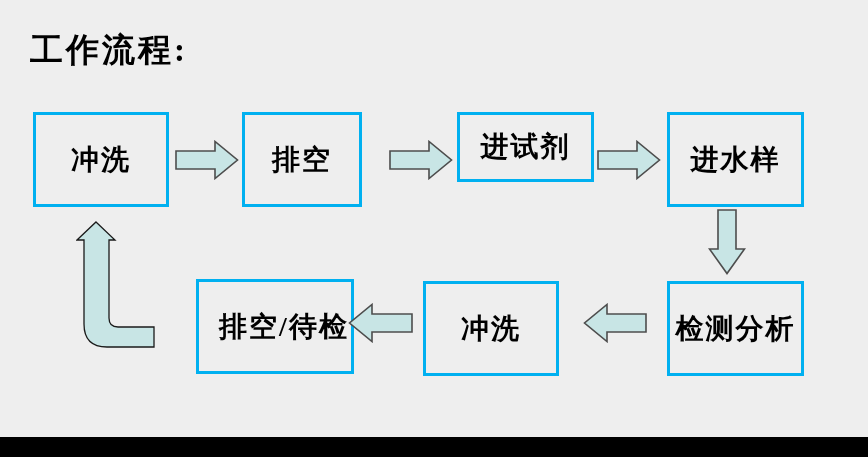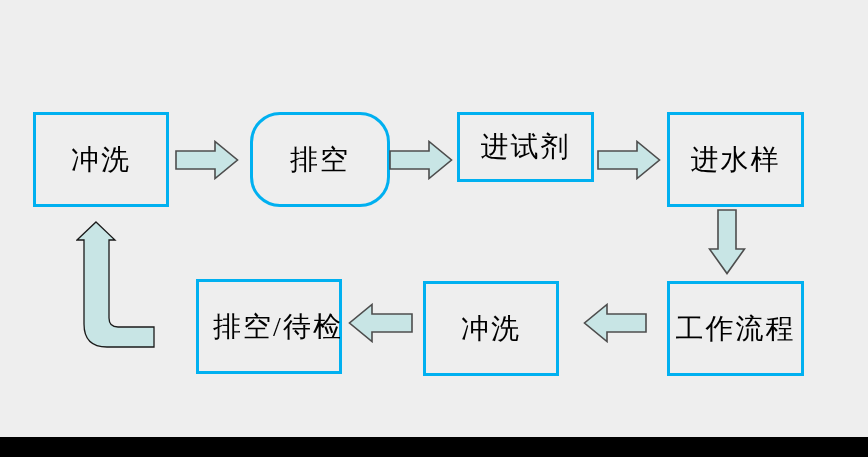--- a/index.html
+++ b/index.html
@@ -23,33 +23,33 @@
     white-space: nowrap;
   }
   .flow-box {
     position: absolute;
     box-sizing: border-box;
     border: 3px solid #00b0f0;
     display: flex;
     align-items: center;
     justify-content: center;
     font-size: 28px;
-    font-weight: normal;
+    font-weight: bold;
     letter-spacing: 2px;
     white-space: nowrap;
   }
   
   .b1 { left: 33px;  top: 112px; width: 136px; height: 95px; }
-  .b2 { left: 250px; top: 112px; width: 140px; height: 95px; border-radius: 30px; }
+  .b2 { left: 242px; top: 112px; width: 120px; height: 95px; }
   .b3 { left: 457px; top: 112px; width: 137px; height: 70px; }
   .b4 { left: 667px; top: 112px; width: 137px; height: 95px; justify-content: center; }
   
   .b5 { left: 667px; top: 281px; width: 137px; height: 95px; }
   .b6 { left: 423px; top: 281px; width: 136px; height: 95px; }
-  .b7 { left: 196px; top: 279px; width: 146px; height: 95px; padding-left: 18px; }
+  .b7 { left: 196px; top: 279px; width: 158px; height: 95px; padding-left: 18px; }
 
   .arrow { position: absolute; }
   .a1 { left: 175px; top: 140px; }
   .a2 { left: 389px; top: 140px; }
   .a3 { left: 597px; top: 140px; }
   .a4 { left: 708px; top: 209px; }
   .a5 { left: 581px; top: 303px; }
   .a6 { left: 346px; top: 303px; }
   .a7 { left: 76px;  top: 220px; }
 
@@ -68,36 +68,37 @@
     width: 868px;
     height: 20px;
     background: #000000;
   }
 </style>
 </head>
 <body>
 
 <div class="stage">
 
+  <h1 class="title">工作流程:</h1>
 
   <div class="flow-box b1">
     <span>冲洗</span>
   </div>
   <div class="flow-box b2">
     <span>排空</span>
   </div>
   <div class="flow-box b3">
     <span>进试剂</span>
   </div>
   <div class="flow-box b4">
     <span>进水样</span>
   </div>
 
   <div class="flow-box b5">
-    <span>工作流程</span>
+    <span>检测分析</span>
   </div>
   <div class="flow-box b6">
     <span>冲洗</span>
   </div>
   <div class="flow-box b7">
     <span>排空/待检</span>
   </div>
 
   <svg class="arrow a1" width="64" height="40" viewBox="0 0 64 40">
     <polygon points="1,11 40,11 40,1.5 62.5,20 40,38.5 40,29 1,29"></polygon>

